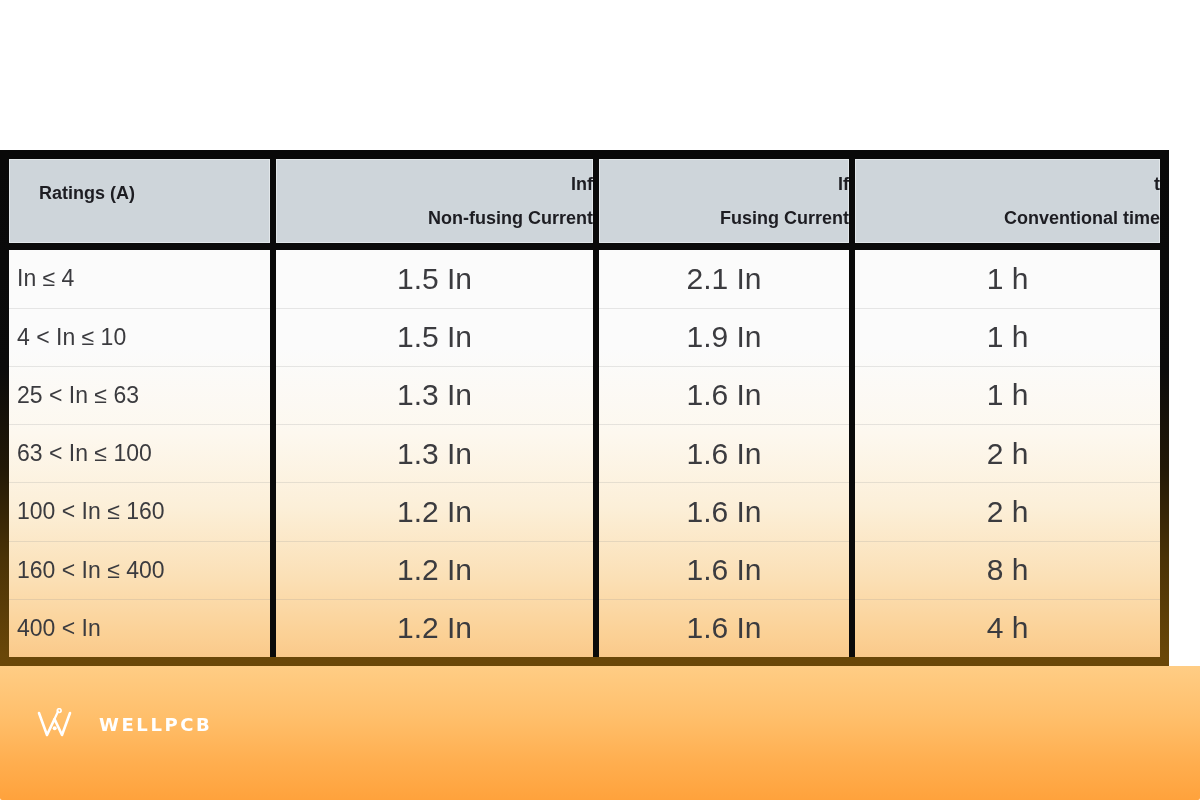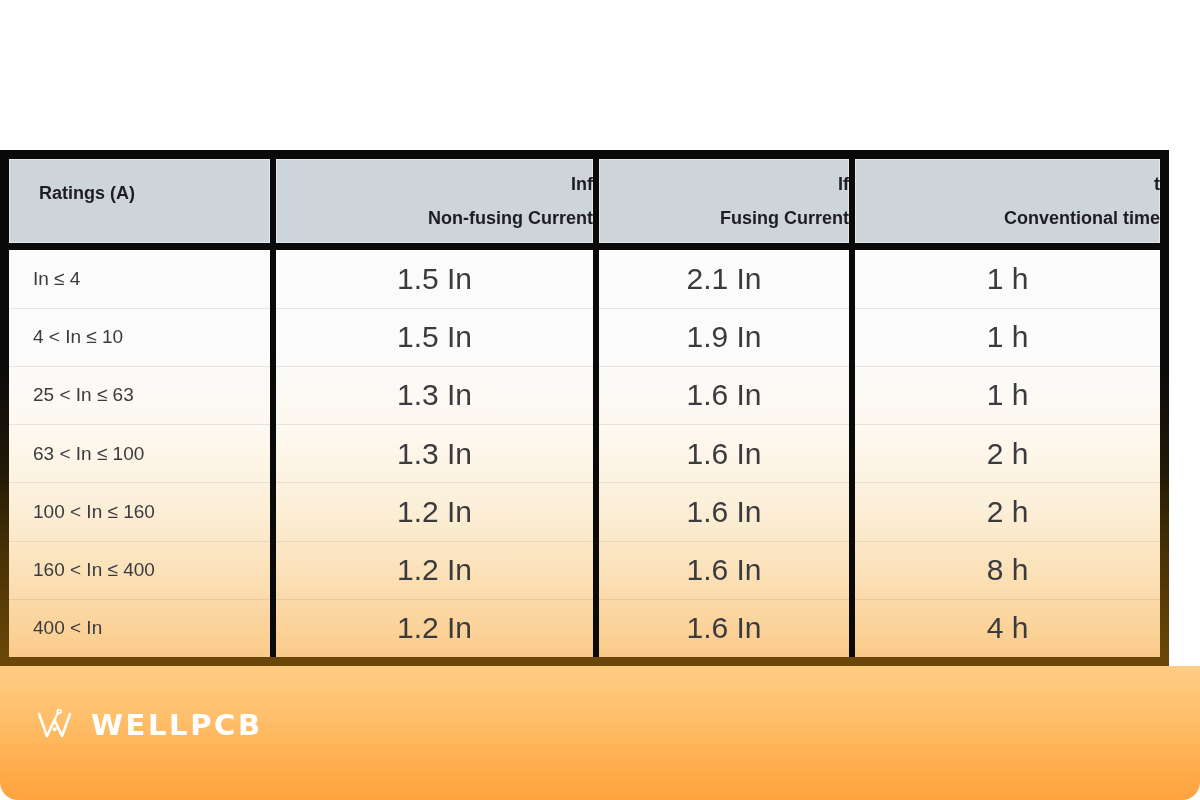--- a/index.html
+++ b/index.html
@@ -9,21 +9,21 @@
   body {
     width: 1200px; height: 800px;
     font-family: "Liberation Sans", sans-serif;
     overflow: hidden;
   }
 
   #page {
     position: relative;
     width: 1200px; height: 800px;
     background: #ffffff;
-    border-radius: 18px;
+    border-radius: 2px;
     overflow: hidden;
   }
 
   
   #top-blank {
     position: absolute;
     left: 0; top: 0;
     width: 1200px; height: 150px;
     background: #ffffff;
   }
@@ -108,22 +108,22 @@
     font-size: 30px;
     text-align: center;
     vertical-align: middle;
     font-weight: 400;
   }
   tbody td:last-child { border-right: none; }
   tbody tr:last-child td { border-bottom: none; }
 
   tbody td.rating-cell {
     text-align: left;
-    padding-left: 24px;
-    font-size: 19px;
+    padding-left: 8px;
+    font-size: 23px;
   }
 
   
   #footer {
     position: absolute;
     left: 0; top: 666px;
     width: 1200px; height: 134px;
     background: linear-gradient(to bottom, #ffcd85 0%, #ffbf6b 38%,
         #ffae4f 72%, #ffa23c 100%);
   }
@@ -131,24 +131,25 @@
   #logo-wrap {
     position: absolute;
     left: 36px; top: 42px;
     display: flex;
     align-items: center;
     gap: 11px;
   }
   #logo-mark { width: 44px; height: 32px; display: block; }
   #logo-text {
     color: #ffffff;
-    font-size: 29px;
+    font-size: 18px;
     font-weight: bold;
     letter-spacing: 2.6px;
     font-family: "DejaVu Sans", sans-serif;
+    margin-left: 8px;
   }
 
   
   .corner {
     position: absolute;
     width: 16px; height: 16px;
     background: #ffffff;
     pointer-events: none;
   }
 </style>

